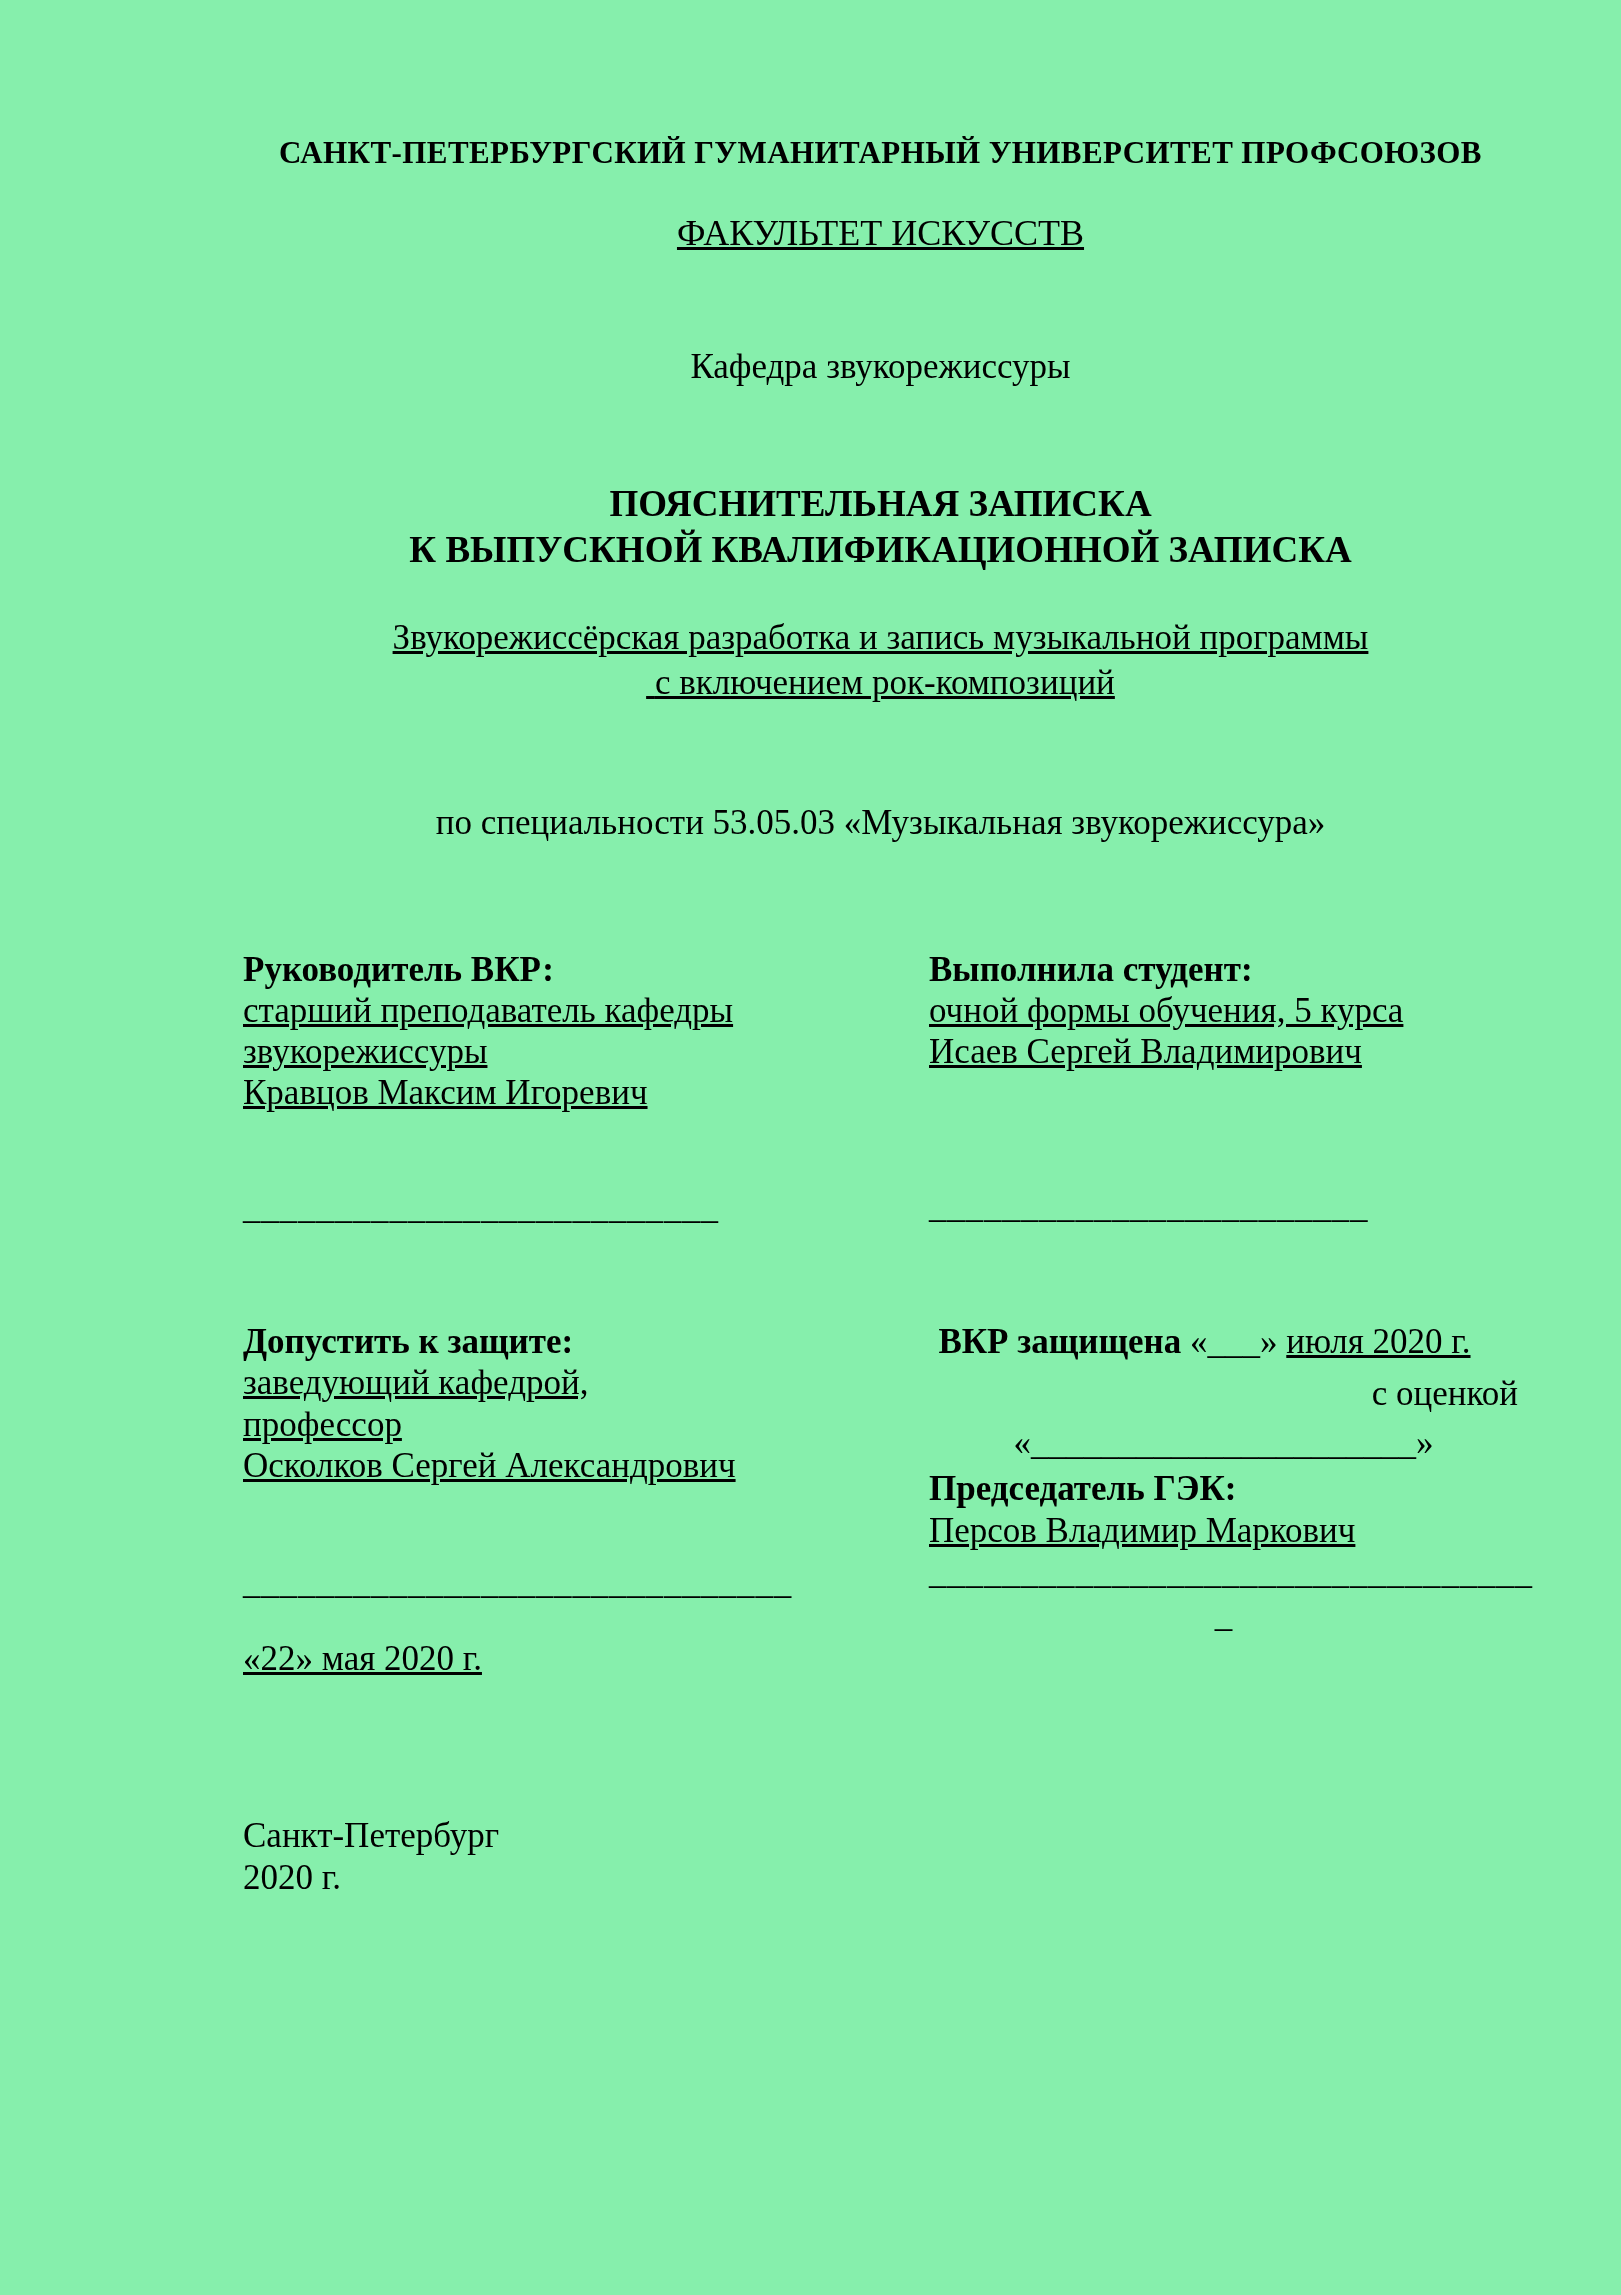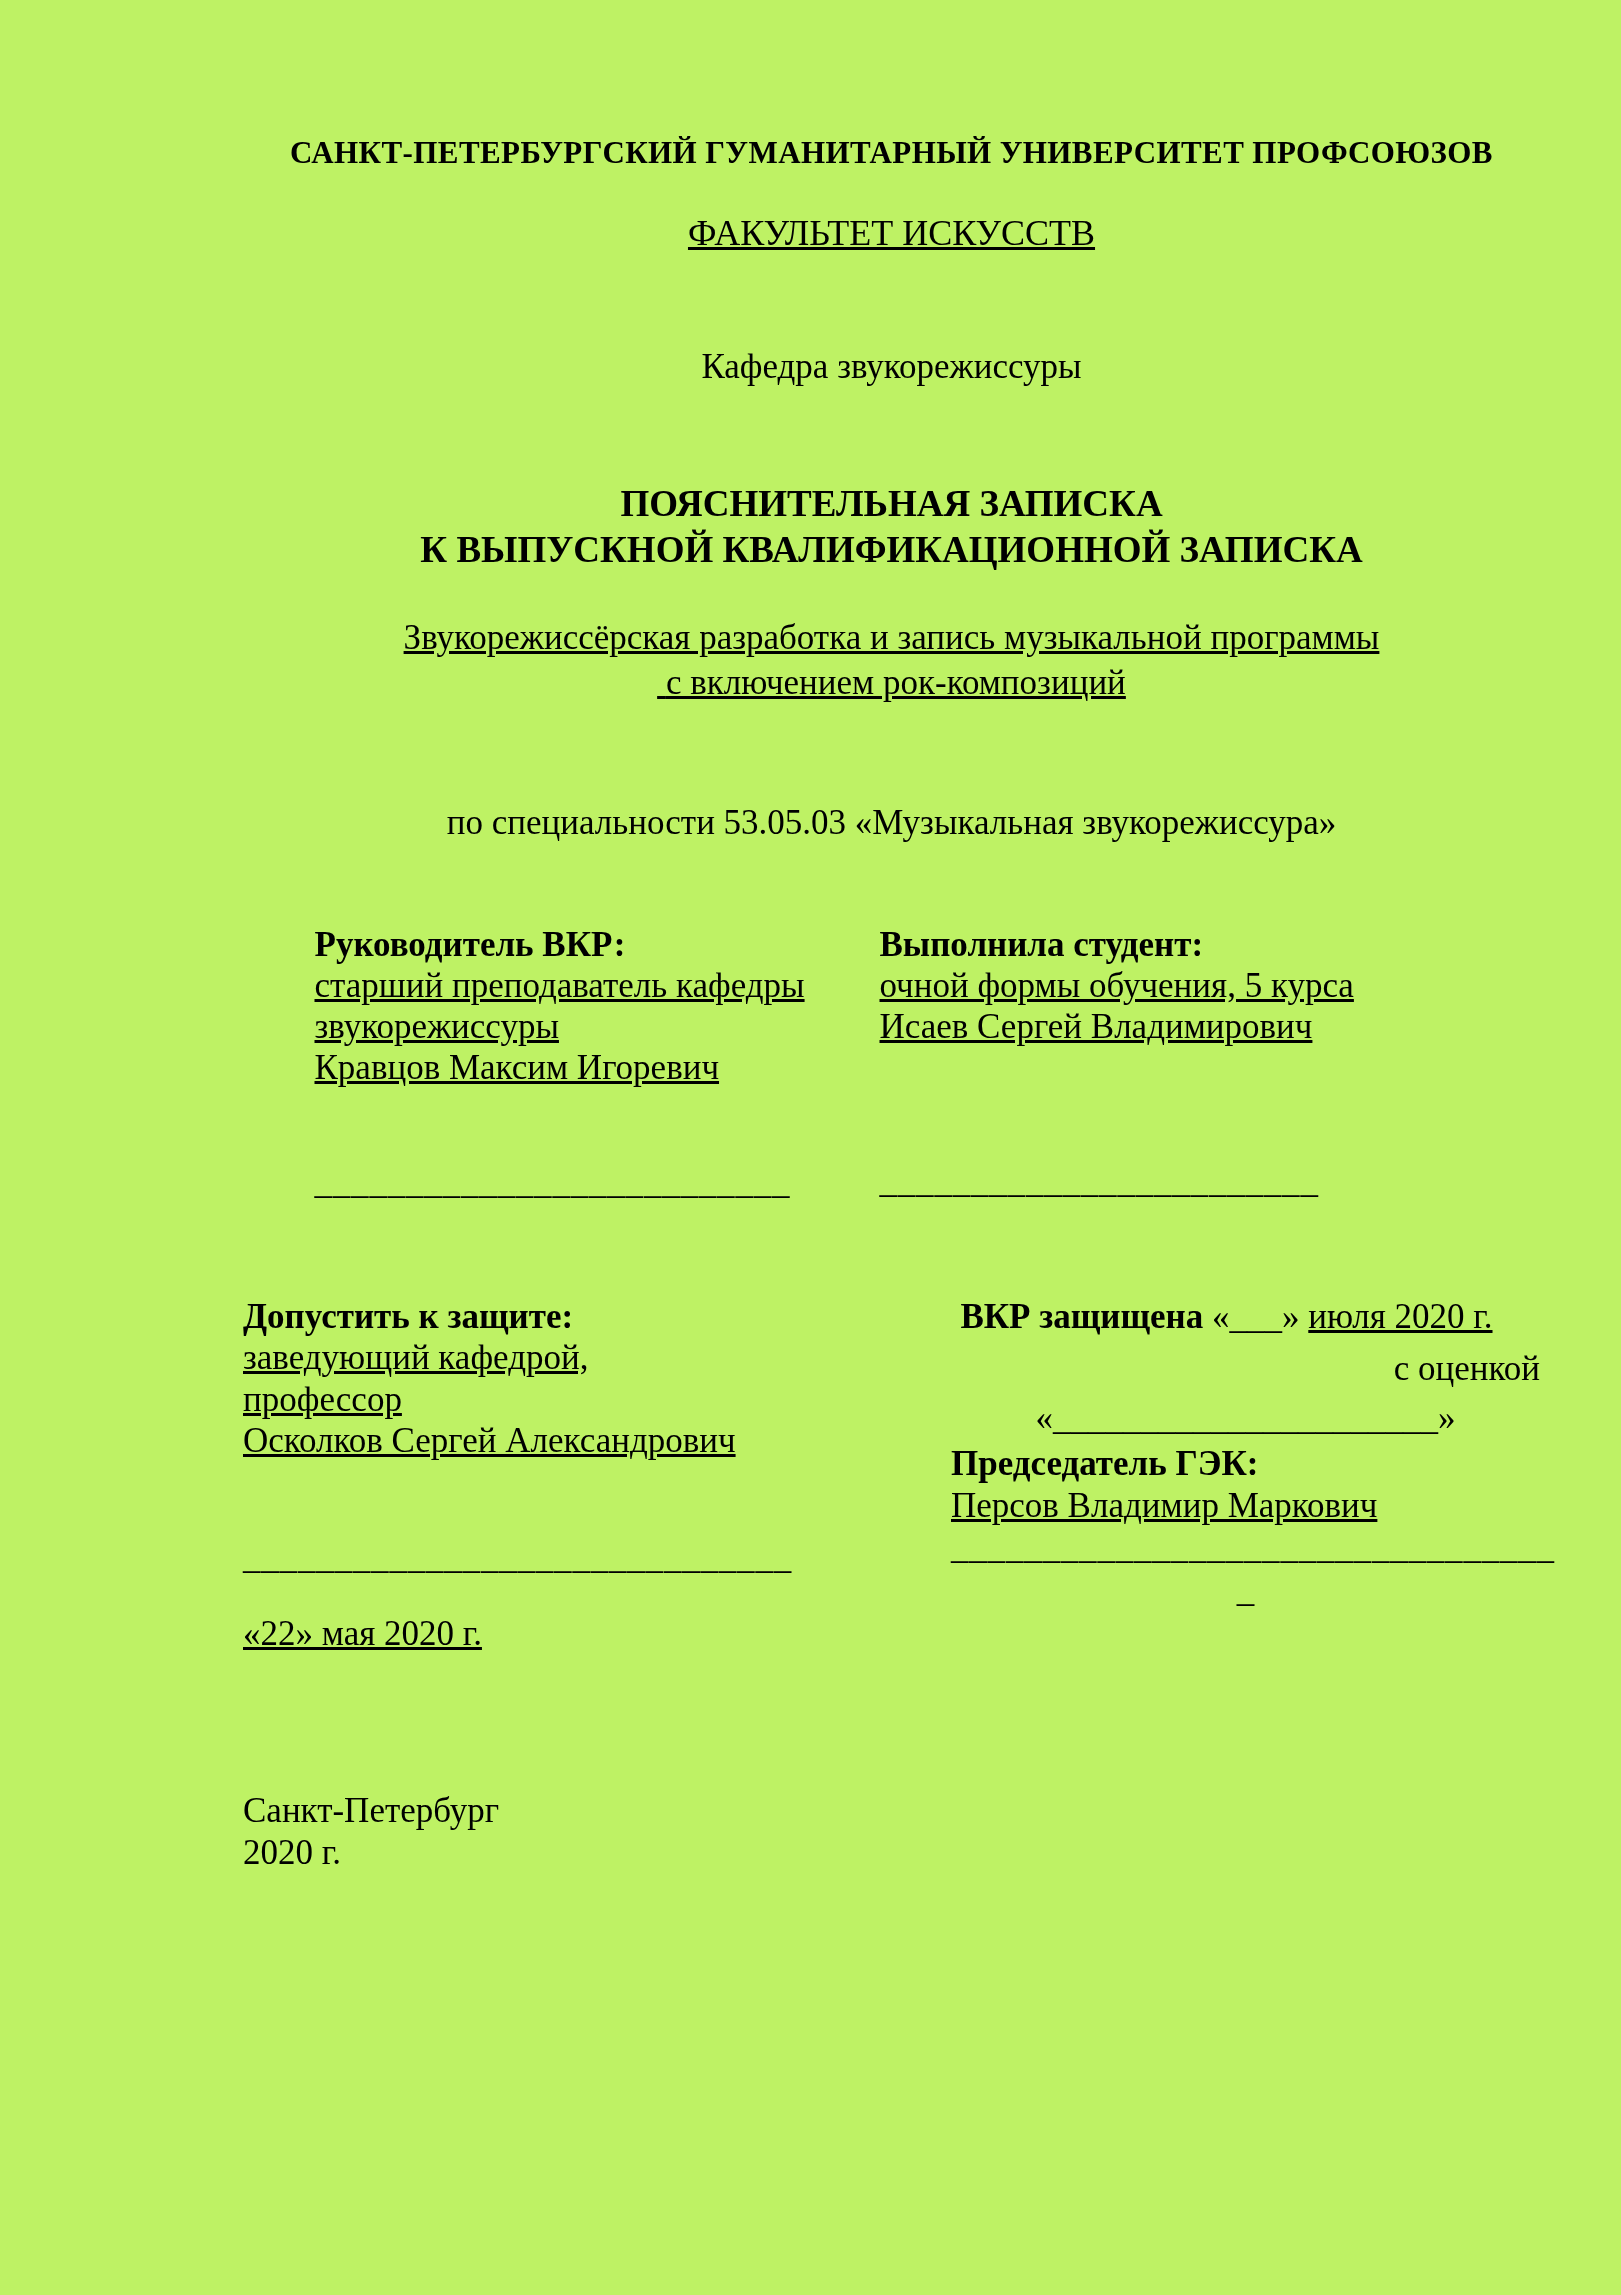--- a/index.html
+++ b/index.html
@@ -6,22 +6,22 @@
   html, body { background: #ffffff; }
   body {
     width: 1622px;
     height: 2295px;
     font-family: "Liberation Serif", "DejaVu Serif", serif;
     color: #000000;
   }
   .page {
     width: 1622px;
     height: 2295px;
-    background: #bef264;
-    padding: 135px 82px 0 243px;
+    background: #86efac;
+    padding: 135px 104px 0 243px;
     overflow: hidden;
   }
   .center { text-align: center; }
   .bold { font-weight: bold; }
   .u { text-decoration: underline; }
   .pre { white-space: pre-wrap; }
 
   .university {
     font-size: 31px;
     font-weight: bold;
@@ -52,21 +52,21 @@
     font-size: 35px;
     margin-top: 97px;
   }
 
   .cols {
     display: flex;
     justify-content: space-between;
     font-size: 35px;
     line-height: 1.18;
   }
-  .row1 { margin-top: 81px; justify-content: center; }
+  .row1 { margin-top: 106px; }
   .row2 { margin-top: 94px; }
   .col-left  { width: 565px; }
   .col-right { width: 589px; }
 
   .sig-line { letter-spacing: 0.8px; white-space: nowrap; }
   .row1 .col-left  .sig-line { margin-top: 72px; }
   .row1 .col-right .sig-line { margin-top: 113px; }
 
   .row2 .col-left .sig-line { margin-top: 75px; }
   .admit-date { margin-top: 36px; }

